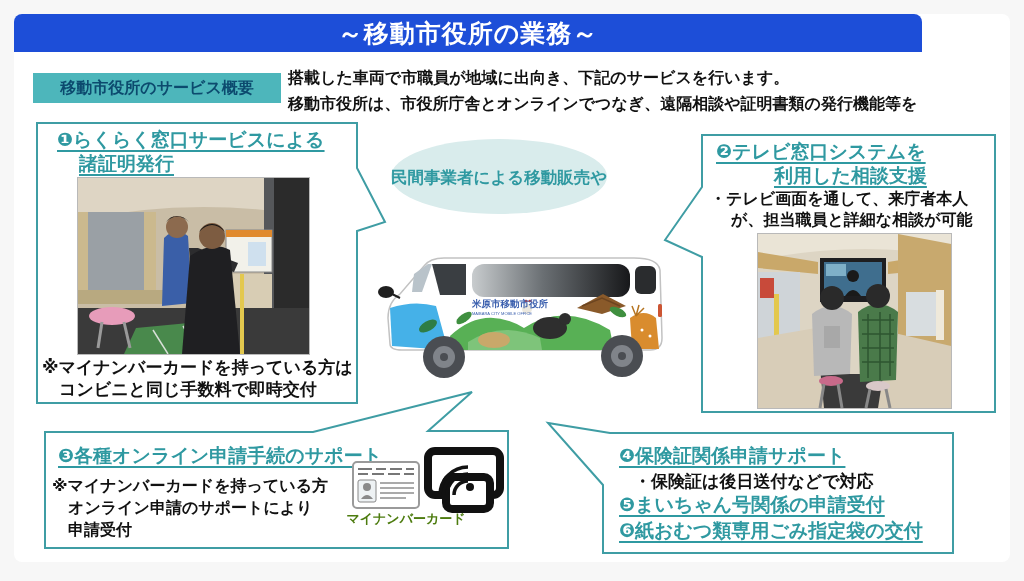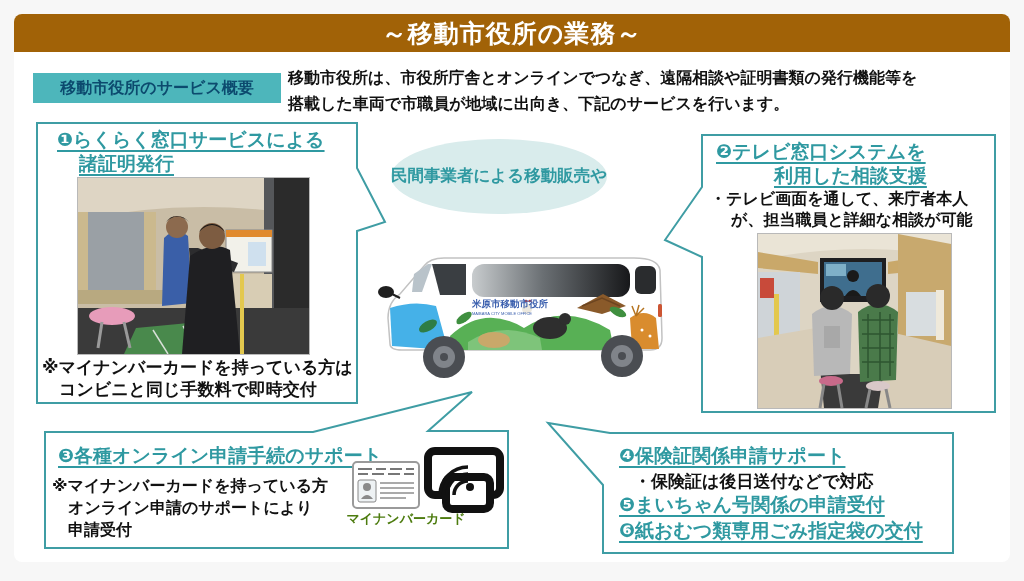--- a/index.html
+++ b/index.html
@@ -3,56 +3,56 @@
 <meta charset="utf-8">
 <style>
   html,body{margin:0;padding:0;background:#f7f7f7;}
   body{width:1024px;height:581px;position:relative;overflow:hidden;
        font-family:"Liberation Sans","DejaVu Sans",sans-serif;
        -webkit-font-smoothing:antialiased;}
   .abs{position:absolute;}
   
   #card{left:14px;top:14px;width:996px;height:548px;background:#ffffff;border-radius:8px;}
   
-  #banner{left:14px;top:14px;width:996px;height:38px;background:#a16207;border-radius:8px 8px 0 0;
+  #banner{left:14px;top:14px;width:908px;height:38px;background:#1d4ed8;border-radius:8px 8px 0 0;
           display:flex;align-items:center;justify-content:center;}
   #banner .t{color:#ffffff;font-size:25px;font-weight:700;letter-spacing:1px;}
   
   #ovl{left:33px;top:73px;width:248px;height:30px;background:#4db6bb;display:flex;align-items:center;justify-content:center;}
   #ovl .t{color:#0c4a6e;font-size:16px;font-weight:700;}
   
   #ovp{left:288px;top:65px;width:715px;color:#111;font-size:16px;font-weight:700;line-height:26px;}
   
   #callouts{left:0;top:0;width:1024px;height:581px;}
   
   .teal{color:#2f99a1;font-weight:700;text-decoration:underline;text-decoration-thickness:2px;text-underline-offset:4px;}
   .h19{font-size:19px;line-height:24px;white-space:nowrap;}
   .blk{color:#111;font-weight:700;white-space:nowrap;}
   
   #bubble{left:391px;top:139px;width:216px;height:75px;background:#d9ecec;border-radius:50%;
-          display:flex;flex-direction:column;align-items:center;justify-content:center;font-family:Liberation Mono, monospace;}
+          display:flex;flex-direction:row;align-items:center;justify-content:space-between;}
   #bubble .t{color:#2f99a1;font-size:16.5px;font-weight:700;line-height:24px;white-space:nowrap;}
   .photo{border:1px solid #b9b9b9;overflow:hidden;}
   .cap13{font-size:13px;font-weight:700;color:#4d7c0f;text-align:center;}
 </style>
 </head>
 <body>
 
 <div class="abs" id="card"></div>
 
 <div class="abs" id="banner">
   <span class="t">～移動市役所の業務～</span>
 </div>
 
 <div class="abs" id="ovl">
   <span class="t">移動市役所のサービス概要</span>
 </div>
 <div class="abs" id="ovp">
+  <div>搭載した車両で市職員が地域に出向き、下記のサービスを行います。</div>
   <div>移動市役所は、市役所庁舎とオンラインでつなぎ、遠隔相談や証明書類の発行機能等を</div>
-  <div>搭載した車両で市職員が地域に出向き、下記のサービスを行います。</div>
 </div>
 
 <svg class="abs" id="callouts" viewBox="0 0 1024 581">
   <path d="M37,123 L357,123 L357,168 L385,222 L357,231 L357,403 L37,403 Z" fill="#ffffff" stroke="#3f9da4" stroke-width="2" stroke-linejoin="miter"></path>
   <path d="M702,135 L995,135 L995,412 L702,412 L702,257 L665,240 L702,187 Z" fill="#ffffff" stroke="#3f9da4" stroke-width="2" stroke-linejoin="miter"></path>
   <path d="M45,432 L313,432 L472,392 L428,431 L508,431 L508,548 L45,548 Z" fill="#ffffff" stroke="#3f9da4" stroke-width="2" stroke-linejoin="miter"></path>
   <path d="M610,433 L953,433 L953,553 L603,553 L603,485 L548,423 Z" fill="#ffffff" stroke="#3f9da4" stroke-width="2" stroke-linejoin="miter"></path>
 </svg>
 
 <div class="abs teal h19" style="left:57px;top:128px;">❶らくらく窓口サービスによる</div>

